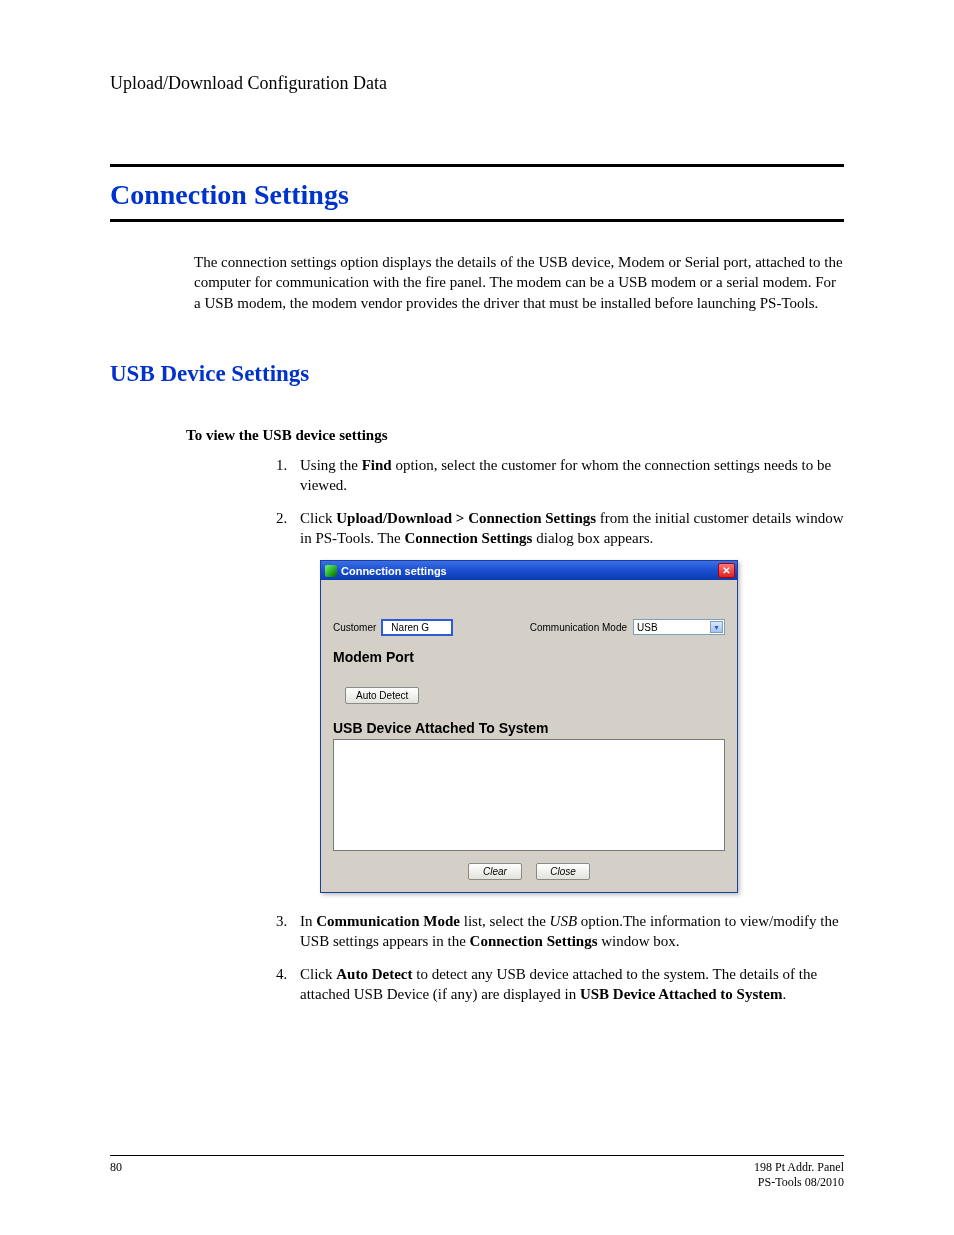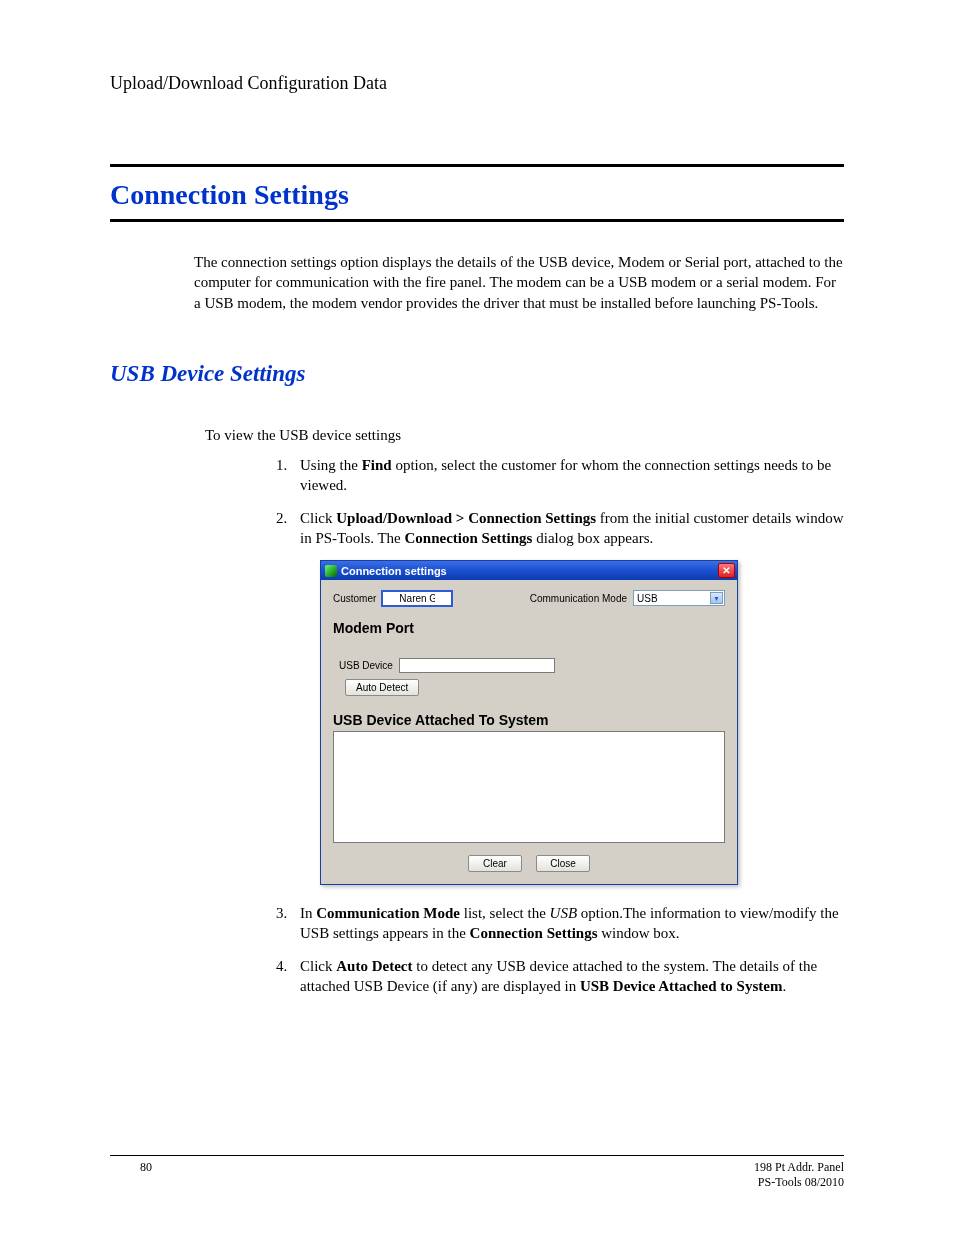--- a/index.html
+++ b/index.html
@@ -25,29 +25,28 @@
     font-weight: bold;
     margin: 12px 0 8px 0;
     font-family: "Times New Roman", Times, serif;
   }
   h2.subsection-title {
     color: #0033cc;
     font-size: 23px;
     font-weight: bold;
     margin: 48px 0 0 0;
     font-family: "Times New Roman", Times, serif;
-    font-style: italic;
   }
   .intro-para {
     margin: 30px 0 0 84px;
     line-height: 1.35;
   }
   .sub-intro {
-    margin: 38px 0 0 95px;
-    font-weight: normal;
+    margin: 38px 0 0 76px;
+    font-weight: bold;
     line-height: 1.35;
   }
   ol.steps {
     margin: 10px 0 0 166px;
     padding-left: 0;
     list-style: none;
   }
   ol.steps li {
     display: flex;
     margin-bottom: 12px;
@@ -94,27 +93,28 @@
     border: 1px solid #a00;
     border-radius: 2px;
     display:flex; align-items:center; justify-content:center;
     color:#fff; font-size:10px; font-weight:bold;
     line-height:1;
   }
   .dialog-body {
     padding: 10px 12px 12px 12px;
     font-size: 10px;
     color: #000;
+    margin-top: 29px;
   }
   .row1 { display:flex; align-items:center; gap:6px; margin-bottom: 14px;}
   .lbl { font-size: 10px; }
   .cust-input {
     width: 70px; height: 15px;
     background:#fff; border:1px solid #7a7a7a;
-    font-size:10px; padding:0 16px;
+    font-size:10px; padding:0 8px;
     outline: 2px solid #2a5cd8; outline-offset: -1px;
     color:#000;
   }
   .spacer { flex:1; }
   .combo {
     width: 92px; height: 16px;
     background:#fff; border:1px solid #7b9ebd;
     display:flex; align-items:center; justify-content:space-between;
     padding:0 1px 0 3px; font-size:10px;
   }
@@ -144,28 +144,28 @@
   }
   .auto-detect-row { margin: 0 0 16px 12px; }
   .listbox {
     background:#fff; border:1px solid #7a7a7a;
     height: 112px; width: 100%;
   }
   .btn-row {
     display:flex; justify-content:center; gap:14px;
     margin-top: 12px;
   }
-  .btn-row .btn { width: 54px; padding:1px 0; text-align:center;}
+  .btn-row .btn { width: 54px; padding:1px 0; text-align:center;font-style:italic;}
 
   .footer {
     position:absolute; left:110px; right:110px; bottom:45px;
     font-size:12px;
   }
   .footer-rule { border:none; border-top:1px solid #000; margin-bottom:4px;}
-  .footer-row { display:flex; justify-content:space-between;margin-left:30px; }
+  .footer-row { display:flex; justify-content:space-between; }
   .footer-right { text-align:right; line-height:1.25;}
 </style>
 </head>
 <body>
 
 <div class="header-text">Upload/Download Configuration Data</div>
 
 <hr class="thick-rule">
 <h1 class="section-title">Connection Settings</h1>
 <hr class="thick-rule">
@@ -205,24 +205,20 @@
         <span class="lbl">Customer</span>
         <input class="cust-input" value="Naren G" style="">
         <span class="spacer"></span>
         <span class="lbl">Communication Mode</span>
         <div class="combo">
           <span>USB</span>
           <span class="combo-arrow">▼</span>
         </div>
       </div>
       <span class="bold-label">Modem Port</span>
-      <div class="row-usb">
-        <span class="lbl">USB Device</span>
-        <div class="usb-field"></div>
-      </div>
       <div class="auto-detect-row">
         <button class="btn">Auto Detect</button>
       </div>
       <span class="bold-label" style="margin-bottom:3px;">USB Device Attached To System</span>
       <div class="listbox"></div>
       <div class="btn-row">
         <button class="btn">Clear</button>
         <button class="btn">Close</button>
       </div>
     </div>

